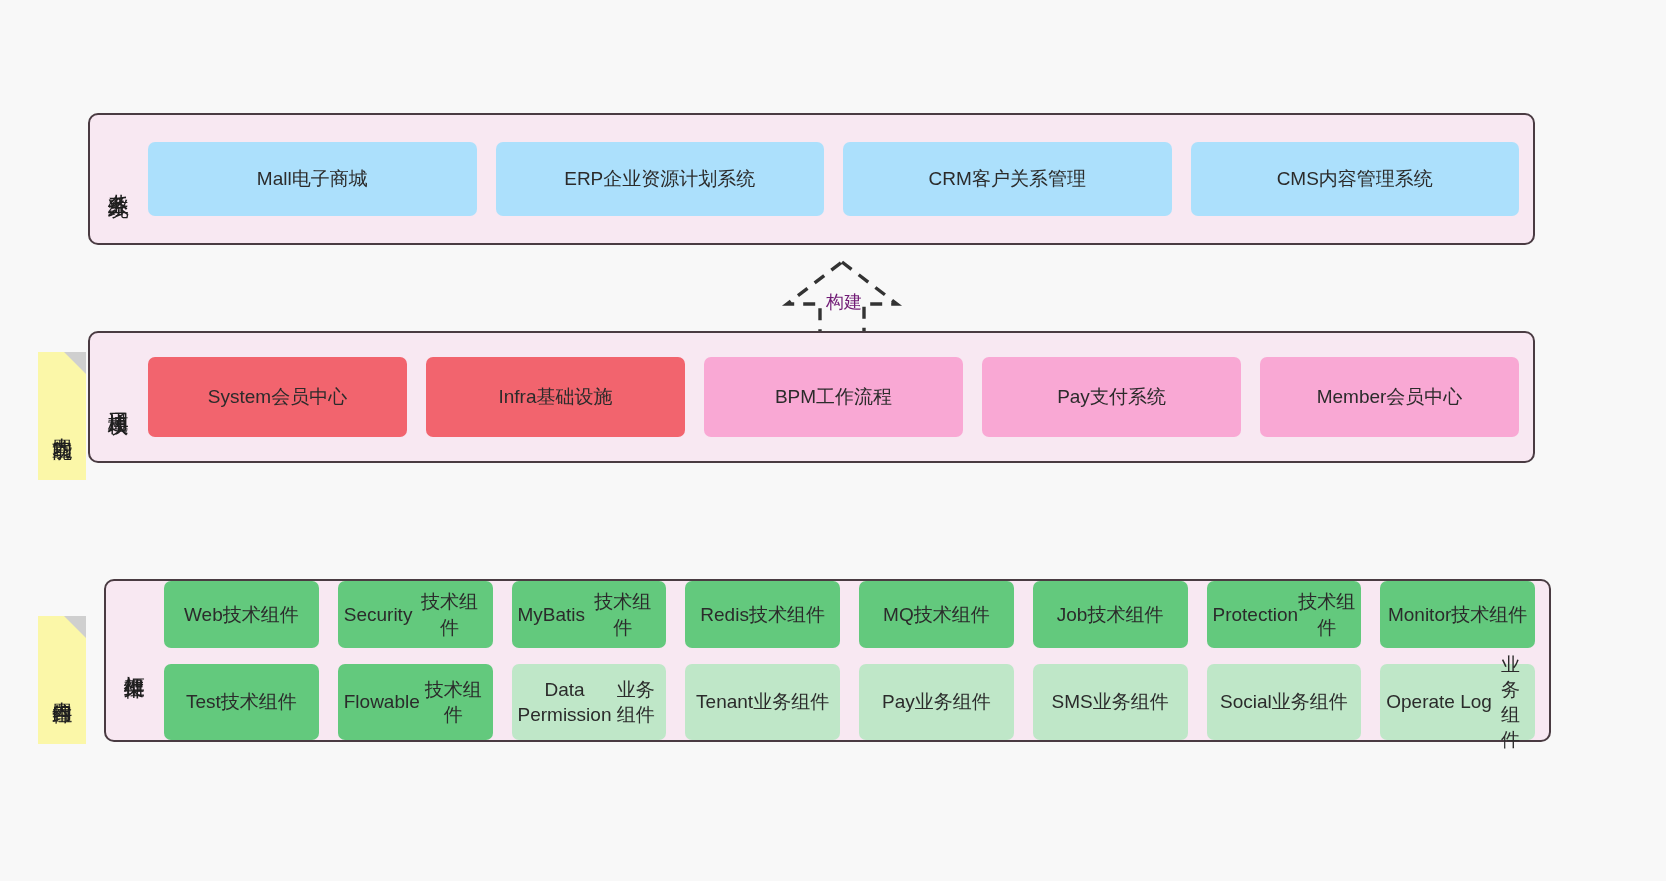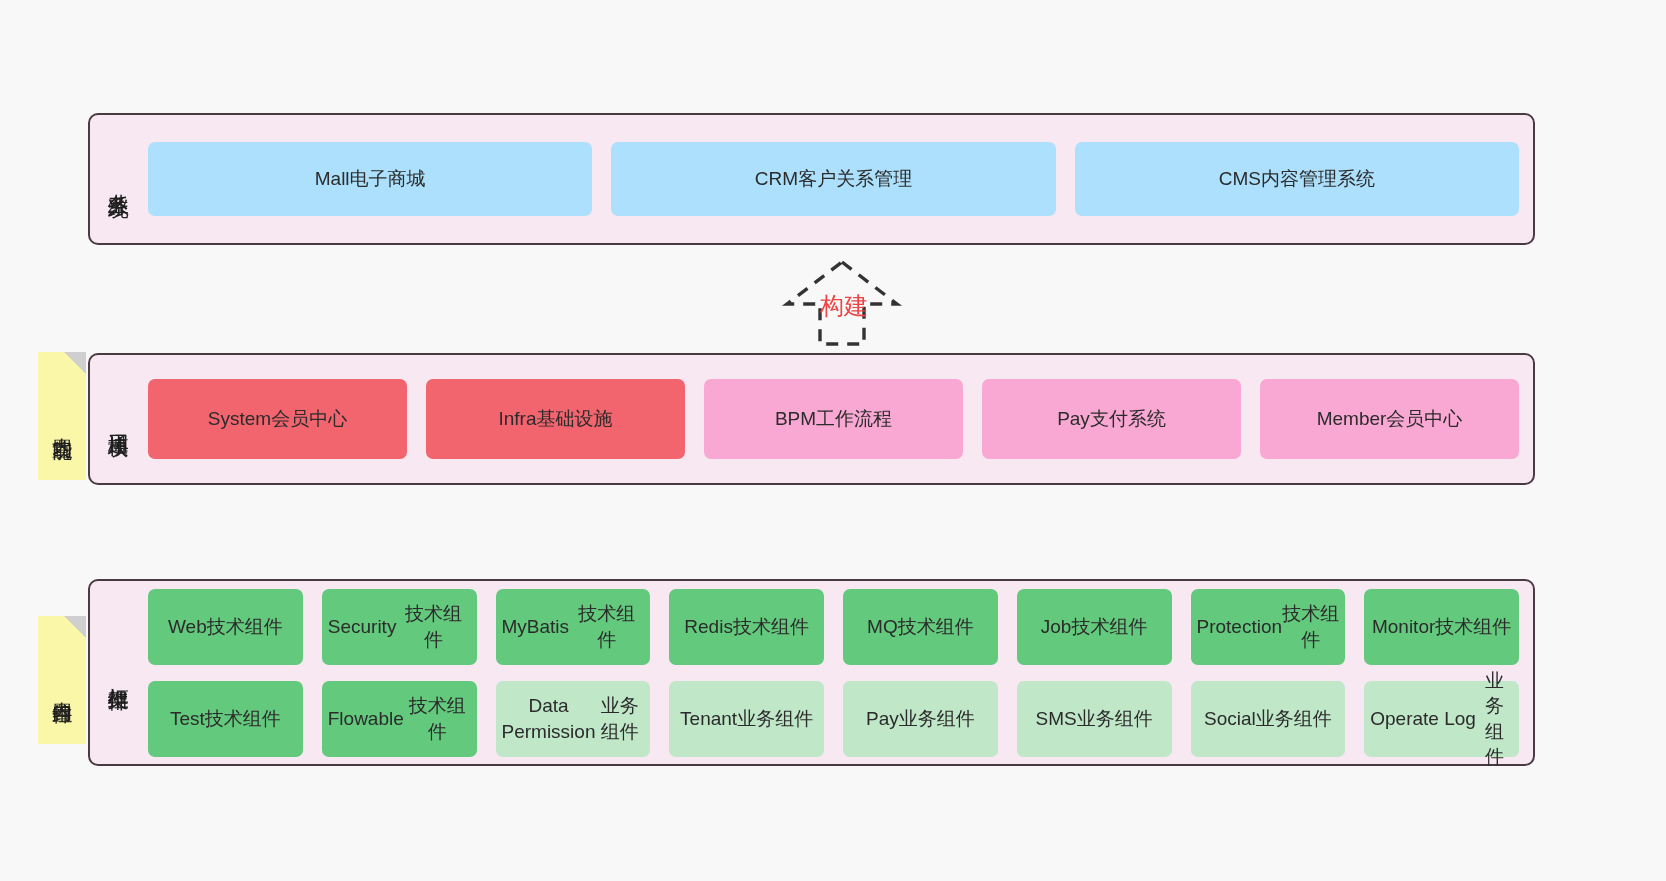--- a/index.html
+++ b/index.html
@@ -83,22 +83,22 @@
 
   
   .n-blue       { background: #ace0fc; }
   .n-red        { background: #f2646e; }
   .n-pink       { background: #f9a8d4; }
   .n-green      { background: #63c97d; }
   .n-greenlight { background: #bfe7c8; }
 
   
   #layer-business { left: 88px;  top: 113px; width: 1447px; height: 132px; }
-  #layer-modules  { left: 88px;  top: 353px; width: 1447px; height: 132px; }
-  #layer-framework{ left: 88px;  top: 579px; width: 1447px; height: 187px; }
+  #layer-modules  { left: 88px;  top: 331px; width: 1447px; height: 132px; }
+  #layer-framework{ left: 104px;  top: 579px; width: 1447px; height: 163px; }
 
   #layer-business .row  { height: 74px; }
   #layer-modules  .row  { height: 80px; }
   #layer-framework .row { height: 76px; }
 
   
   .sticky {
     position: absolute;
     width: 48px;
     background: #fbf7a8;
@@ -134,42 +134,46 @@
   #arrow-build  { left: 752px; top: 256px; }
   #arrow-impl   { left: 768px; top: 488px; }
 
   .arrow-wrap svg { display: block; }
 
   .arrow-label {
     position: absolute;
     left: 4px; right: 0;
     top: 34px;
     text-align: center;
-    font-size: 24px;
-    color: #ef4444;
+    font-size: 18px;
+    color: #701a75;
     pointer-events: none;
     user-select: none;
   }
   #arrow-build .arrow-label  { top: 34px; }
   #arrow-impl  .arrow-label  { top: 34px; }
 </style>
 </head>
 <body>
 
 <div class="canvas">
 
   <div class="layer" id="layer-business">
     <div class="layer-title">业务系统</div>
     <div class="layer-body">
       <div class="row">
         <div class="node n-blue">
           <span class="ln ln-en">Mall</span>
           <span class="ln">电子商城</span>
         </div>
         <div class="node n-blue">
+          <span class="ln ln-en">ERP</span>
+          <span class="ln">企业资源计划系统</span>
+        </div>
+        <div class="node n-blue">
           <span class="ln ln-en">CRM</span>
           <span class="ln">客户关系管理</span>
         </div>
         <div class="node n-blue">
           <span class="ln ln-en">CMS</span>
           <span class="ln">内容管理系统</span>
         </div>
       </div>
     </div>
   </div>

